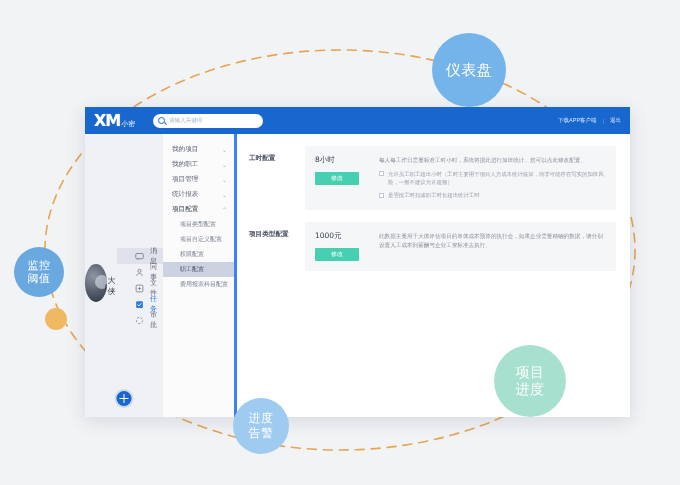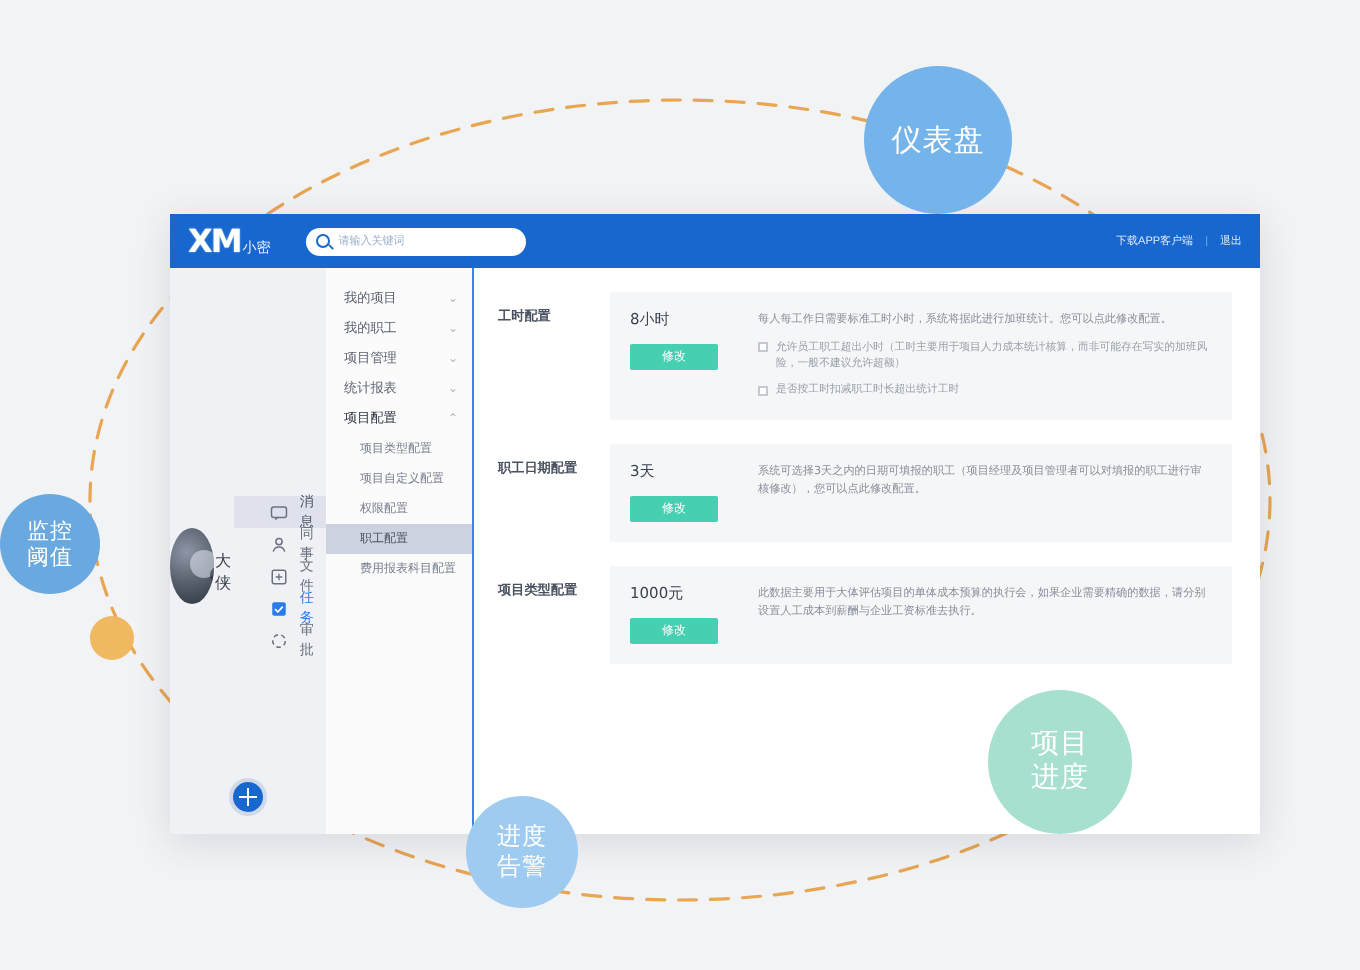--- a/index.html
+++ b/index.html
@@ -18,21 +18,21 @@
   .bubble {
     position: absolute; border-radius: 50%;
     display: flex; flex-direction: column;
     align-items: center; justify-content: center;
     color: #fff; text-align: center;
     line-height: 1.22; letter-spacing: .5px;
     font-family: "DejaVu Sans", sans-serif;
   }
   .bubble span { display: block; }
   #bub-dashboard { left: 432px; top: 33px; width: 74px; height: 74px; background: #74b4ea; font-size: 15px; }
-  #bub-threshold { left: 0; top: 247px; width: 50px; height: 50px; background: #6aa9e0; font-size: 11px; }
+  #bub-threshold { left: 14px; top: 247px; width: 50px; height: 50px; background: #6aa9e0; font-size: 11px; }
   #bub-progress  { left: 494px; top: 345px; width: 72px; height: 72px; background: #a8e0cf; font-size: 14px; }
   #bub-alert     { left: 233px; top: 398px; width: 56px; height: 56px; background: #9ecbef; font-size: 12px; }
   .orange-dot { position: absolute; left: 45px; top: 308px; width: 22px; height: 22px; border-radius: 50%; background: #f0b860; }
 
   
   #window {
     position: absolute; left: 85px; top: 107px;
     width: 545px; height: 310px;
     background: #ef4444;
     box-shadow: 0 4px 18px rgba(40,60,90,.14);
@@ -101,21 +101,21 @@
     background: #1767cf; border: 2px solid #cfd9ea;
     display: flex; align-items: center; justify-content: center;
   }
   #fab:before, #fab:after { content:""; position:absolute; background:#fff; }
   #fab:before { width: 9px; height: 1.4px; }
   #fab:after  { width: 1.4px; height: 9px; }
 
   
   #menu {
     width: 74px; flex: 0 0 74px; background: #fbfbfc;
-    padding-top: 8px; border-right: 1px solid #3b82f6;
+    padding-top: 8px; border-right: 3px solid #3b82f6;
   }
   .m-row {
     height: 15px; display: flex; align-items: center;
     padding: 0 7px 0 9px;
     font-size: 6.6px; color: #5b6270;
     font-family: "DejaVu Sans", sans-serif;
   }
   .m-row .chev { margin-left: auto; color: #aeb5c2; font-size: 6px; line-height: 1; }
   .m-row.open { color: #2b3240; }
   .m-sub {
@@ -300,32 +300,20 @@
                 <span class="chk-text">允许员工职工超出小时（工时主要用于项目人力成本统计核算，而非可能存在写实的加班风险，一般不建议允许超额）</span>
               </div>
               <div class="chk-line">
                 <span class="chk-box"></span>
                 <span class="chk-text">是否按工时扣减职工时长超出统计工时</span>
               </div>
             </div>
           </div>
         </div>
 
-        <div class="cfg-row">
-          <div class="cfg-label">职工日期配置</div>
-          <div class="cfg-card">
-            <div class="cfg-left">
-              <div class="cfg-value">3天</div>
-              <button class="btn-edit">修改</button>
-            </div>
-            <div class="cfg-right">
-              <div class="cfg-desc">系统可选择3天之内的日期可填报的职工（项目经理及项目管理者可以对填报的职工进行审核修改），您可以点此修改配置。</div>
-            </div>
-          </div>
-        </div>
 
         <div class="cfg-row">
           <div class="cfg-label">项目类型配置</div>
           <div class="cfg-card">
             <div class="cfg-left">
               <div class="cfg-value">1000元</div>
               <button class="btn-edit">修改</button>
             </div>
             <div class="cfg-right">
               <div class="cfg-desc">此数据主要用于大体评估项目的单体成本预算的执行会，如果企业需要精确的数据，请分别设置人工成本到薪酬与企业工资标准去执行。</div>

